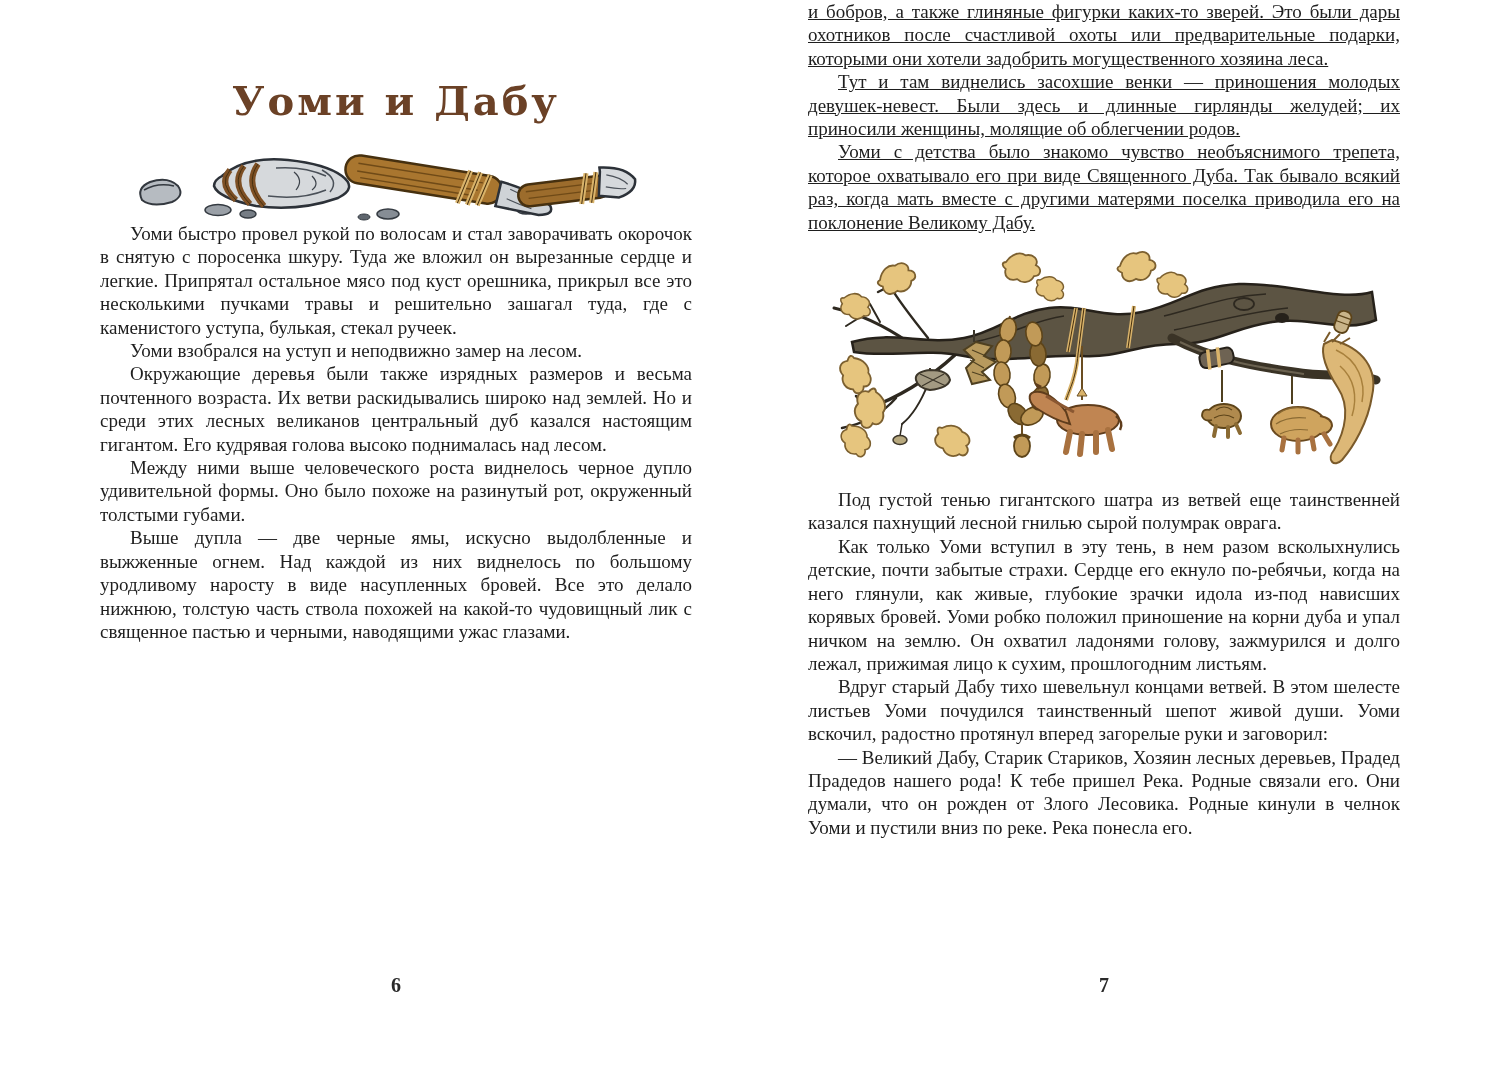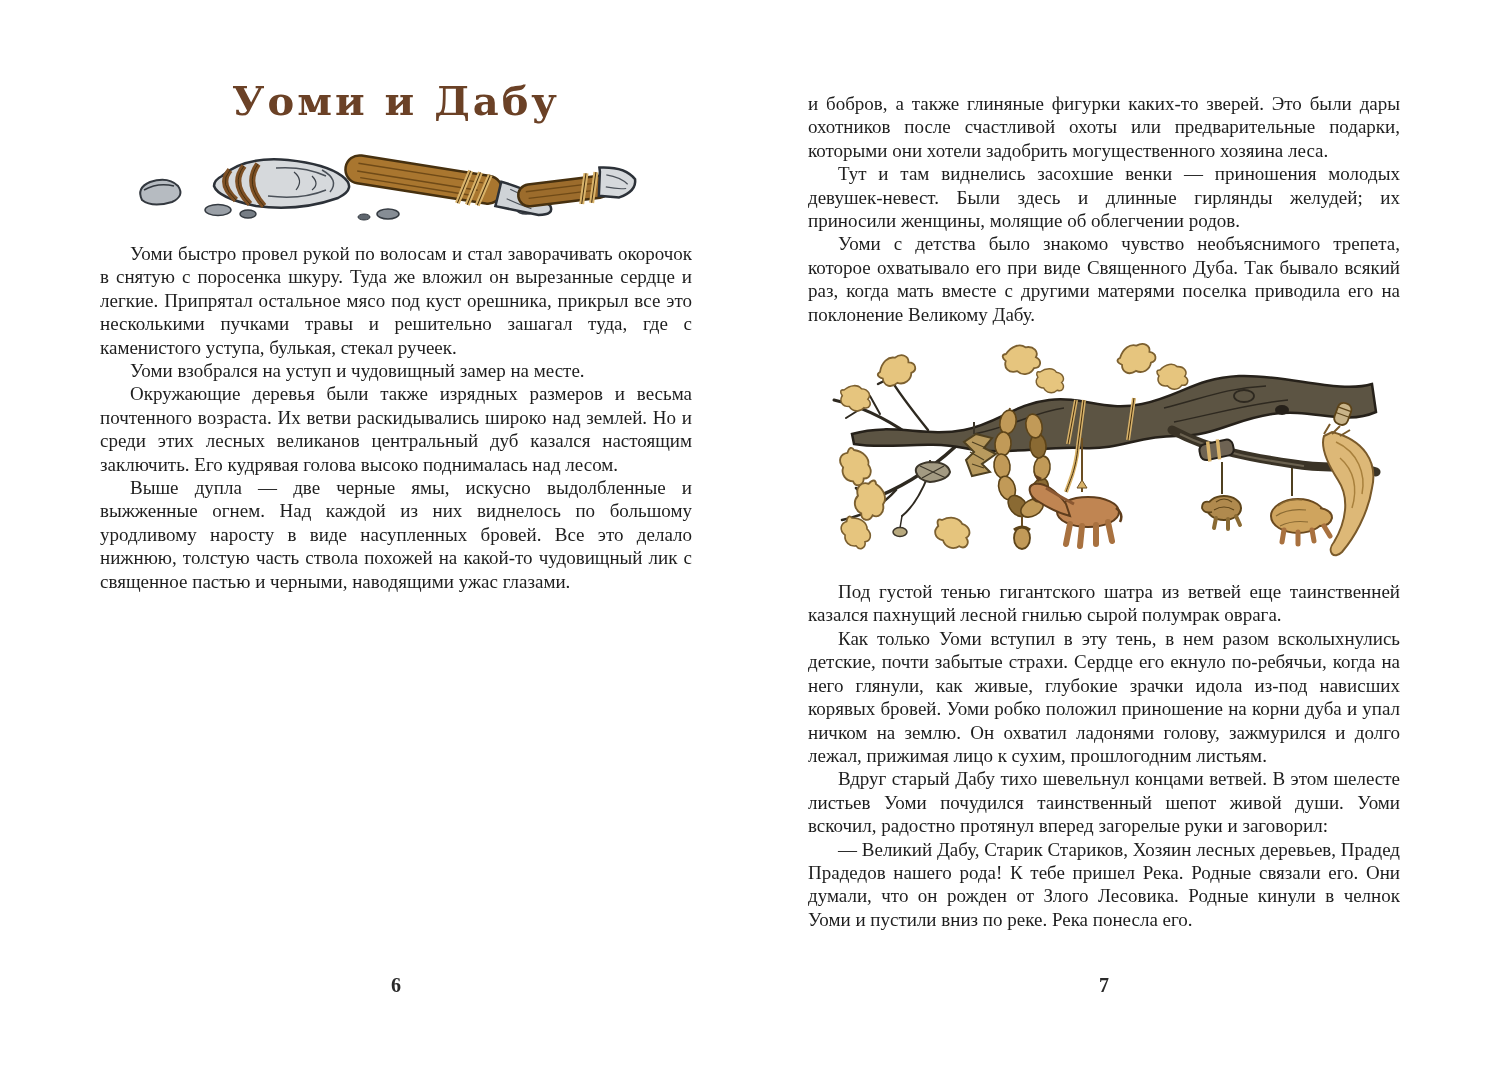--- a/index.html
+++ b/index.html
@@ -29,22 +29,22 @@
 
   .body-text{
     font-size:19px;
     line-height:23.4px;
     text-align:justify;
     hyphens:auto;
   }
   .body-text p{margin:0;text-indent:30px;}
   .body-text p.cont{text-indent:0;}
 
-  .page-left .body-text{margin-top:20px;}
-  .page-right .body-text-top{margin-top:92px;}
+  .page-left .body-text{}
+  .page-right .body-text-top{text-decoration:underline;}
 
   .page-number{
     position:absolute;top:974px;left:0;width:100%;
     text-align:center;
     font-size:20px;font-weight:bold;color:#2a2a2a;
   }
 </style>
 </head>
 <body>
 
@@ -83,22 +83,23 @@
       <path d="M400,47 H470 M402,54 H466" fill="none" stroke="#6f4a17" stroke-width="1.3"></path>
       <path d="M462,36 L454,66 M472,36 L464,66" stroke="#d9b36a" stroke-width="5" fill="none"></path>
       <path d="M462,36 L454,66 M472,36 L464,66" stroke="#46300f" stroke-width="1" fill="none"></path>
       <path d="M476,32 Q502,34 510,48 Q510,60 492,64 L472,60 L476,36 Z" fill="#d6d9dc" stroke="#2c3138" stroke-width="2.5"></path>
       <path d="M482,40 q14,4 20,12 M480,52 q12,4 20,4" fill="none" stroke="#4a5058" stroke-width="1.2"></path>
     </g>
   </svg>
 
   <div class="body-text">
     <p>Уоми быстро провел рукой по волосам и стал заворачивать окорочок в снятую с поросенка шкуру. Туда же вложил он вырезанные сердце и легкие. Припрятал остальное мясо под куст орешника, прикрыл все это несколькими пучками травы и решительно зашагал туда, где с каменистого уступа, булькая, стекал ручеек.</p>
-    <p>Уоми взобрался на уступ и чудовищный замер на месте.</p>
-    <p>Окружающие деревья были также изрядных размеров и весьма почтенного возраста. Их ветви раскидывались широко над землей. Но и среди этих лесных великанов центральный дуб казался настоящим заключить. Его кудрявая голова высоко поднималась над лесом.</p>
+    <p>Уоми взобрался на уступ и неподвижно замер на лесом.</p>
+    <p>Окружающие деревья были также изрядных размеров и весьма почтенного возраста. Их ветви раскидывались широко над землей. Но и среди этих лесных великанов центральный дуб казался настоящим гигантом. Его кудрявая голова высоко поднималась над лесом.</p>
+    <p>Между ними выше человеческого роста виднелось черное дупло удивительной формы. Оно было похоже на разинутый рот, окруженный толстыми губами.</p>
     <p>Выше дупла — две черные ямы, искусно выдолбленные и выжженные огнем. Над каждой из них виднелось по большому уродливому наросту в виде насупленных бровей. Все это делало нижнюю, толстую часть ствола похожей на какой-то чудовищный лик с священное пастью и черными, наводящими ужас глазами.</p>
   </div>
 
   <div class="page-number">6</div>
 </div>
 
 <div class="page page-right">
 
   <div class="body-text body-text-top">
     <p class="cont">и бобров, а также глиняные фигурки каких-то зверей. Это были дары охотников после счастливой охоты или предварительные подарки, которыми они хотели задобрить могущественного хозяина леса.</p>

